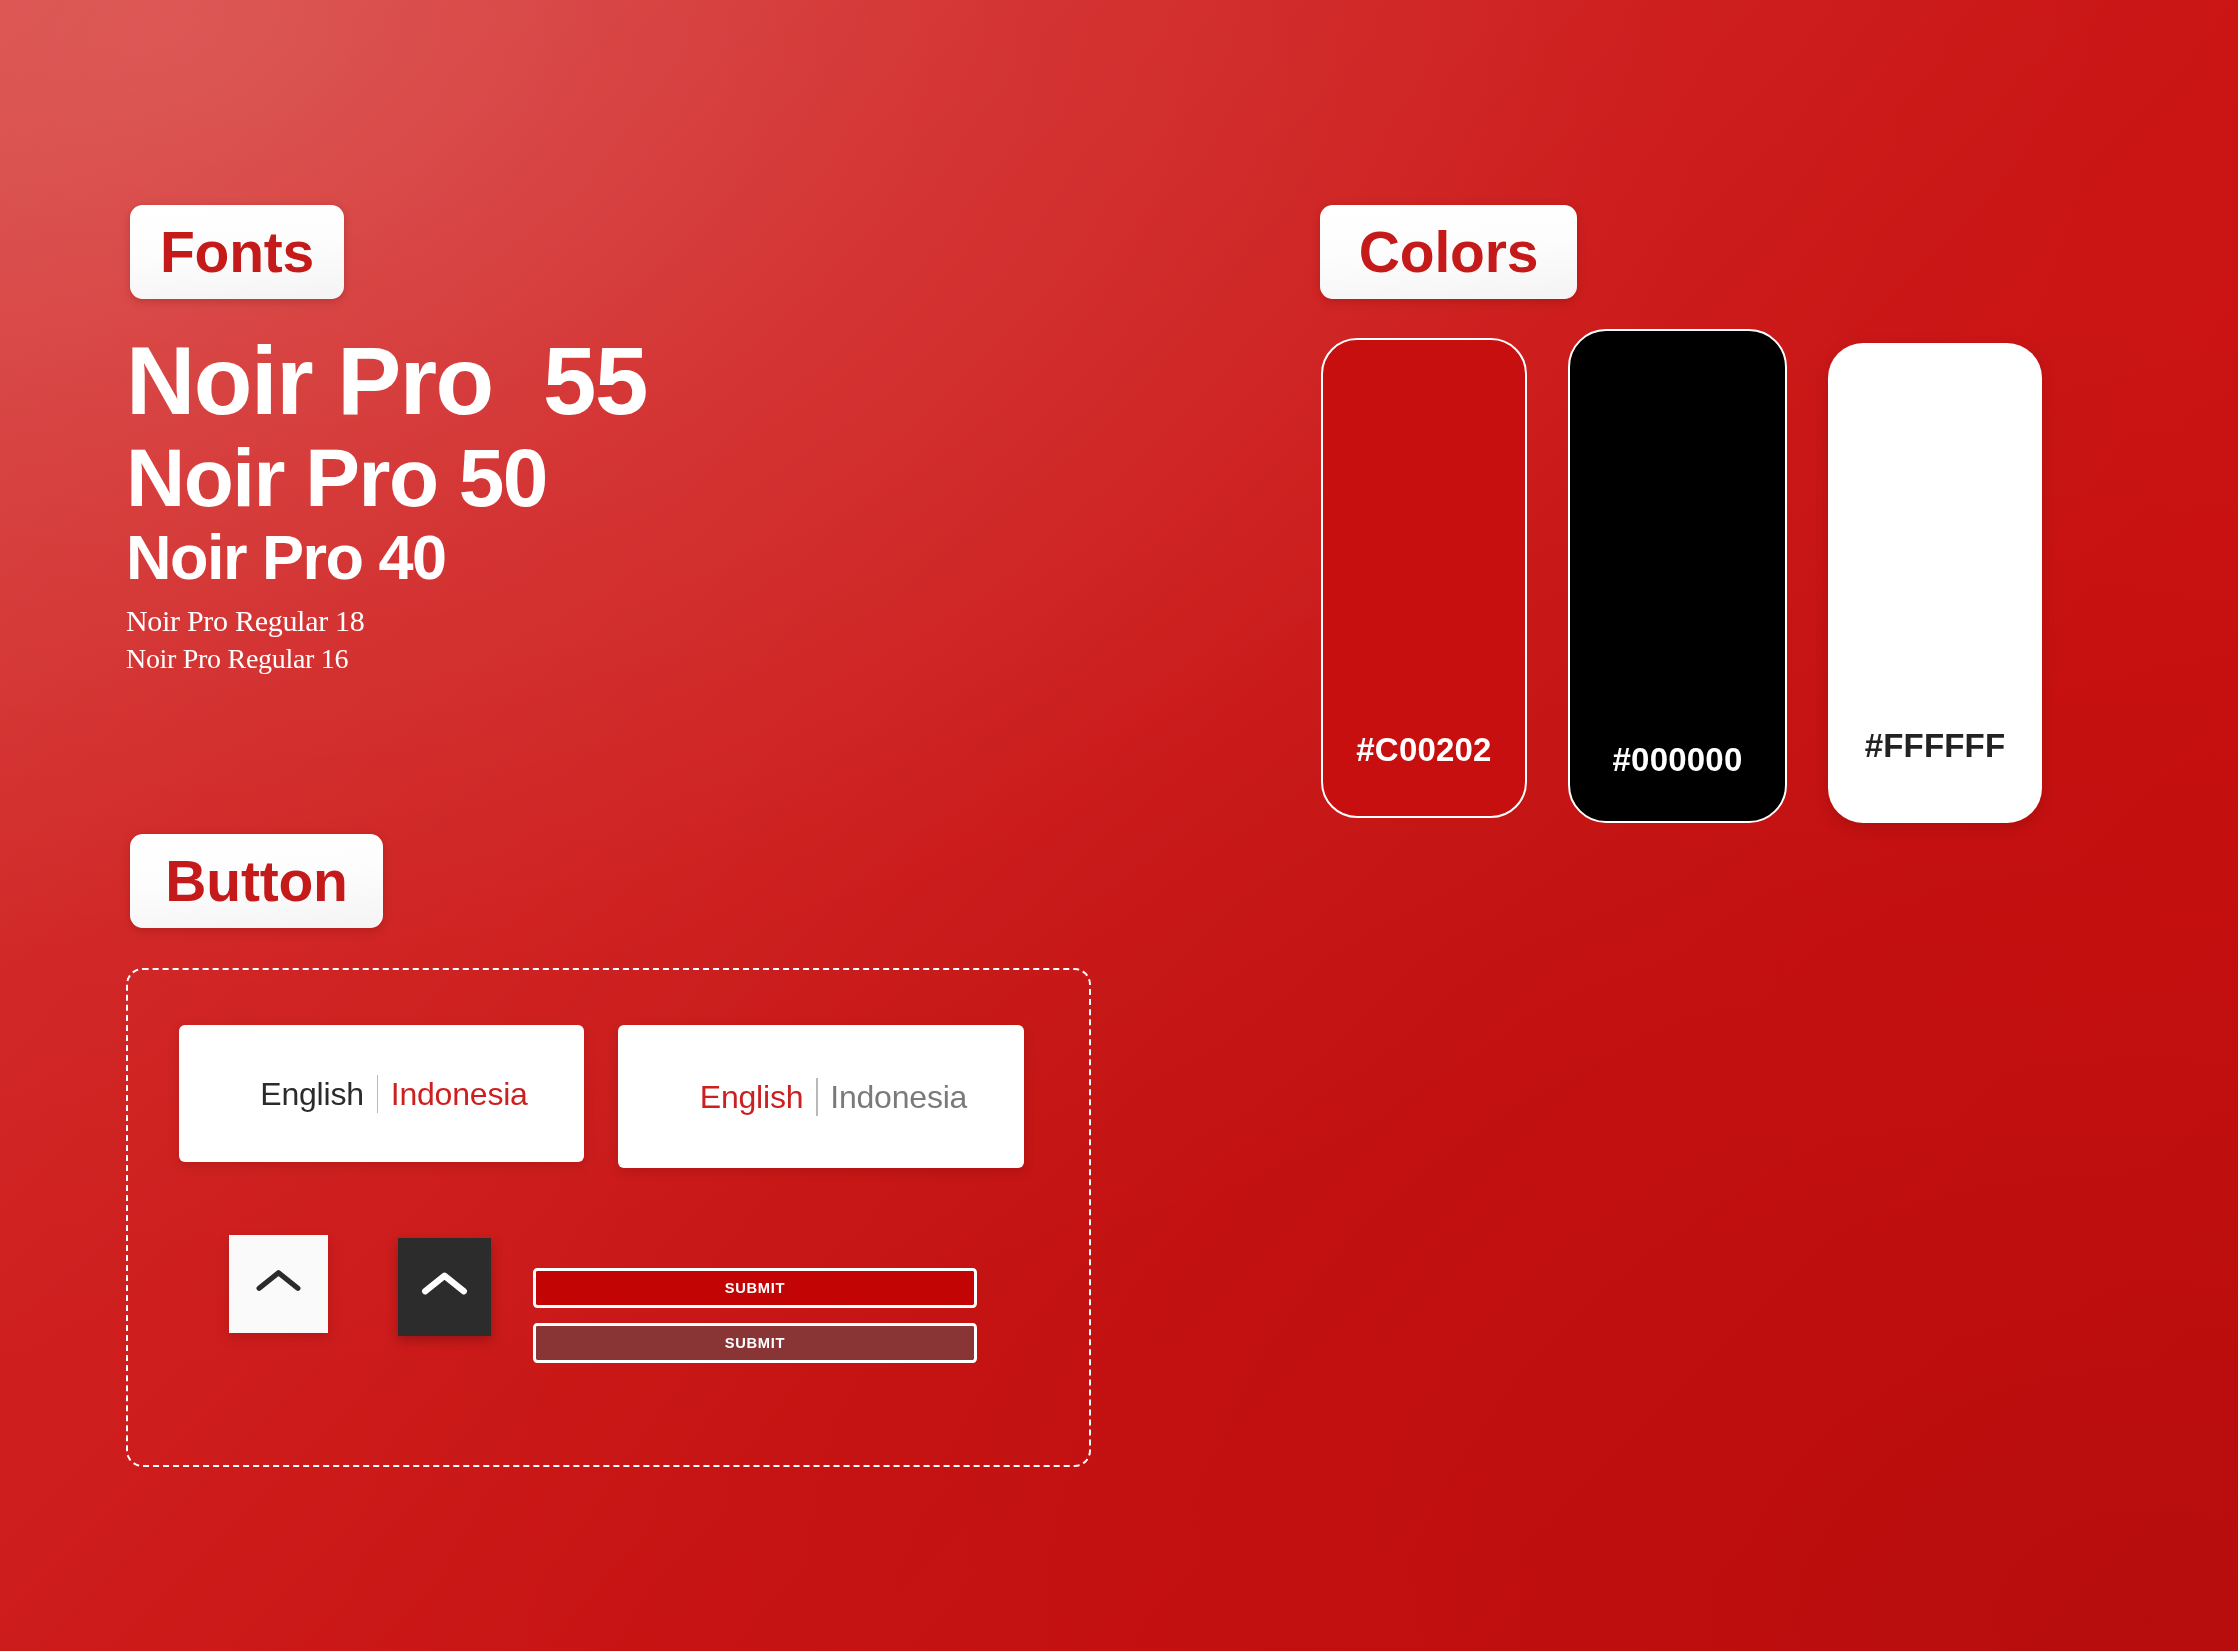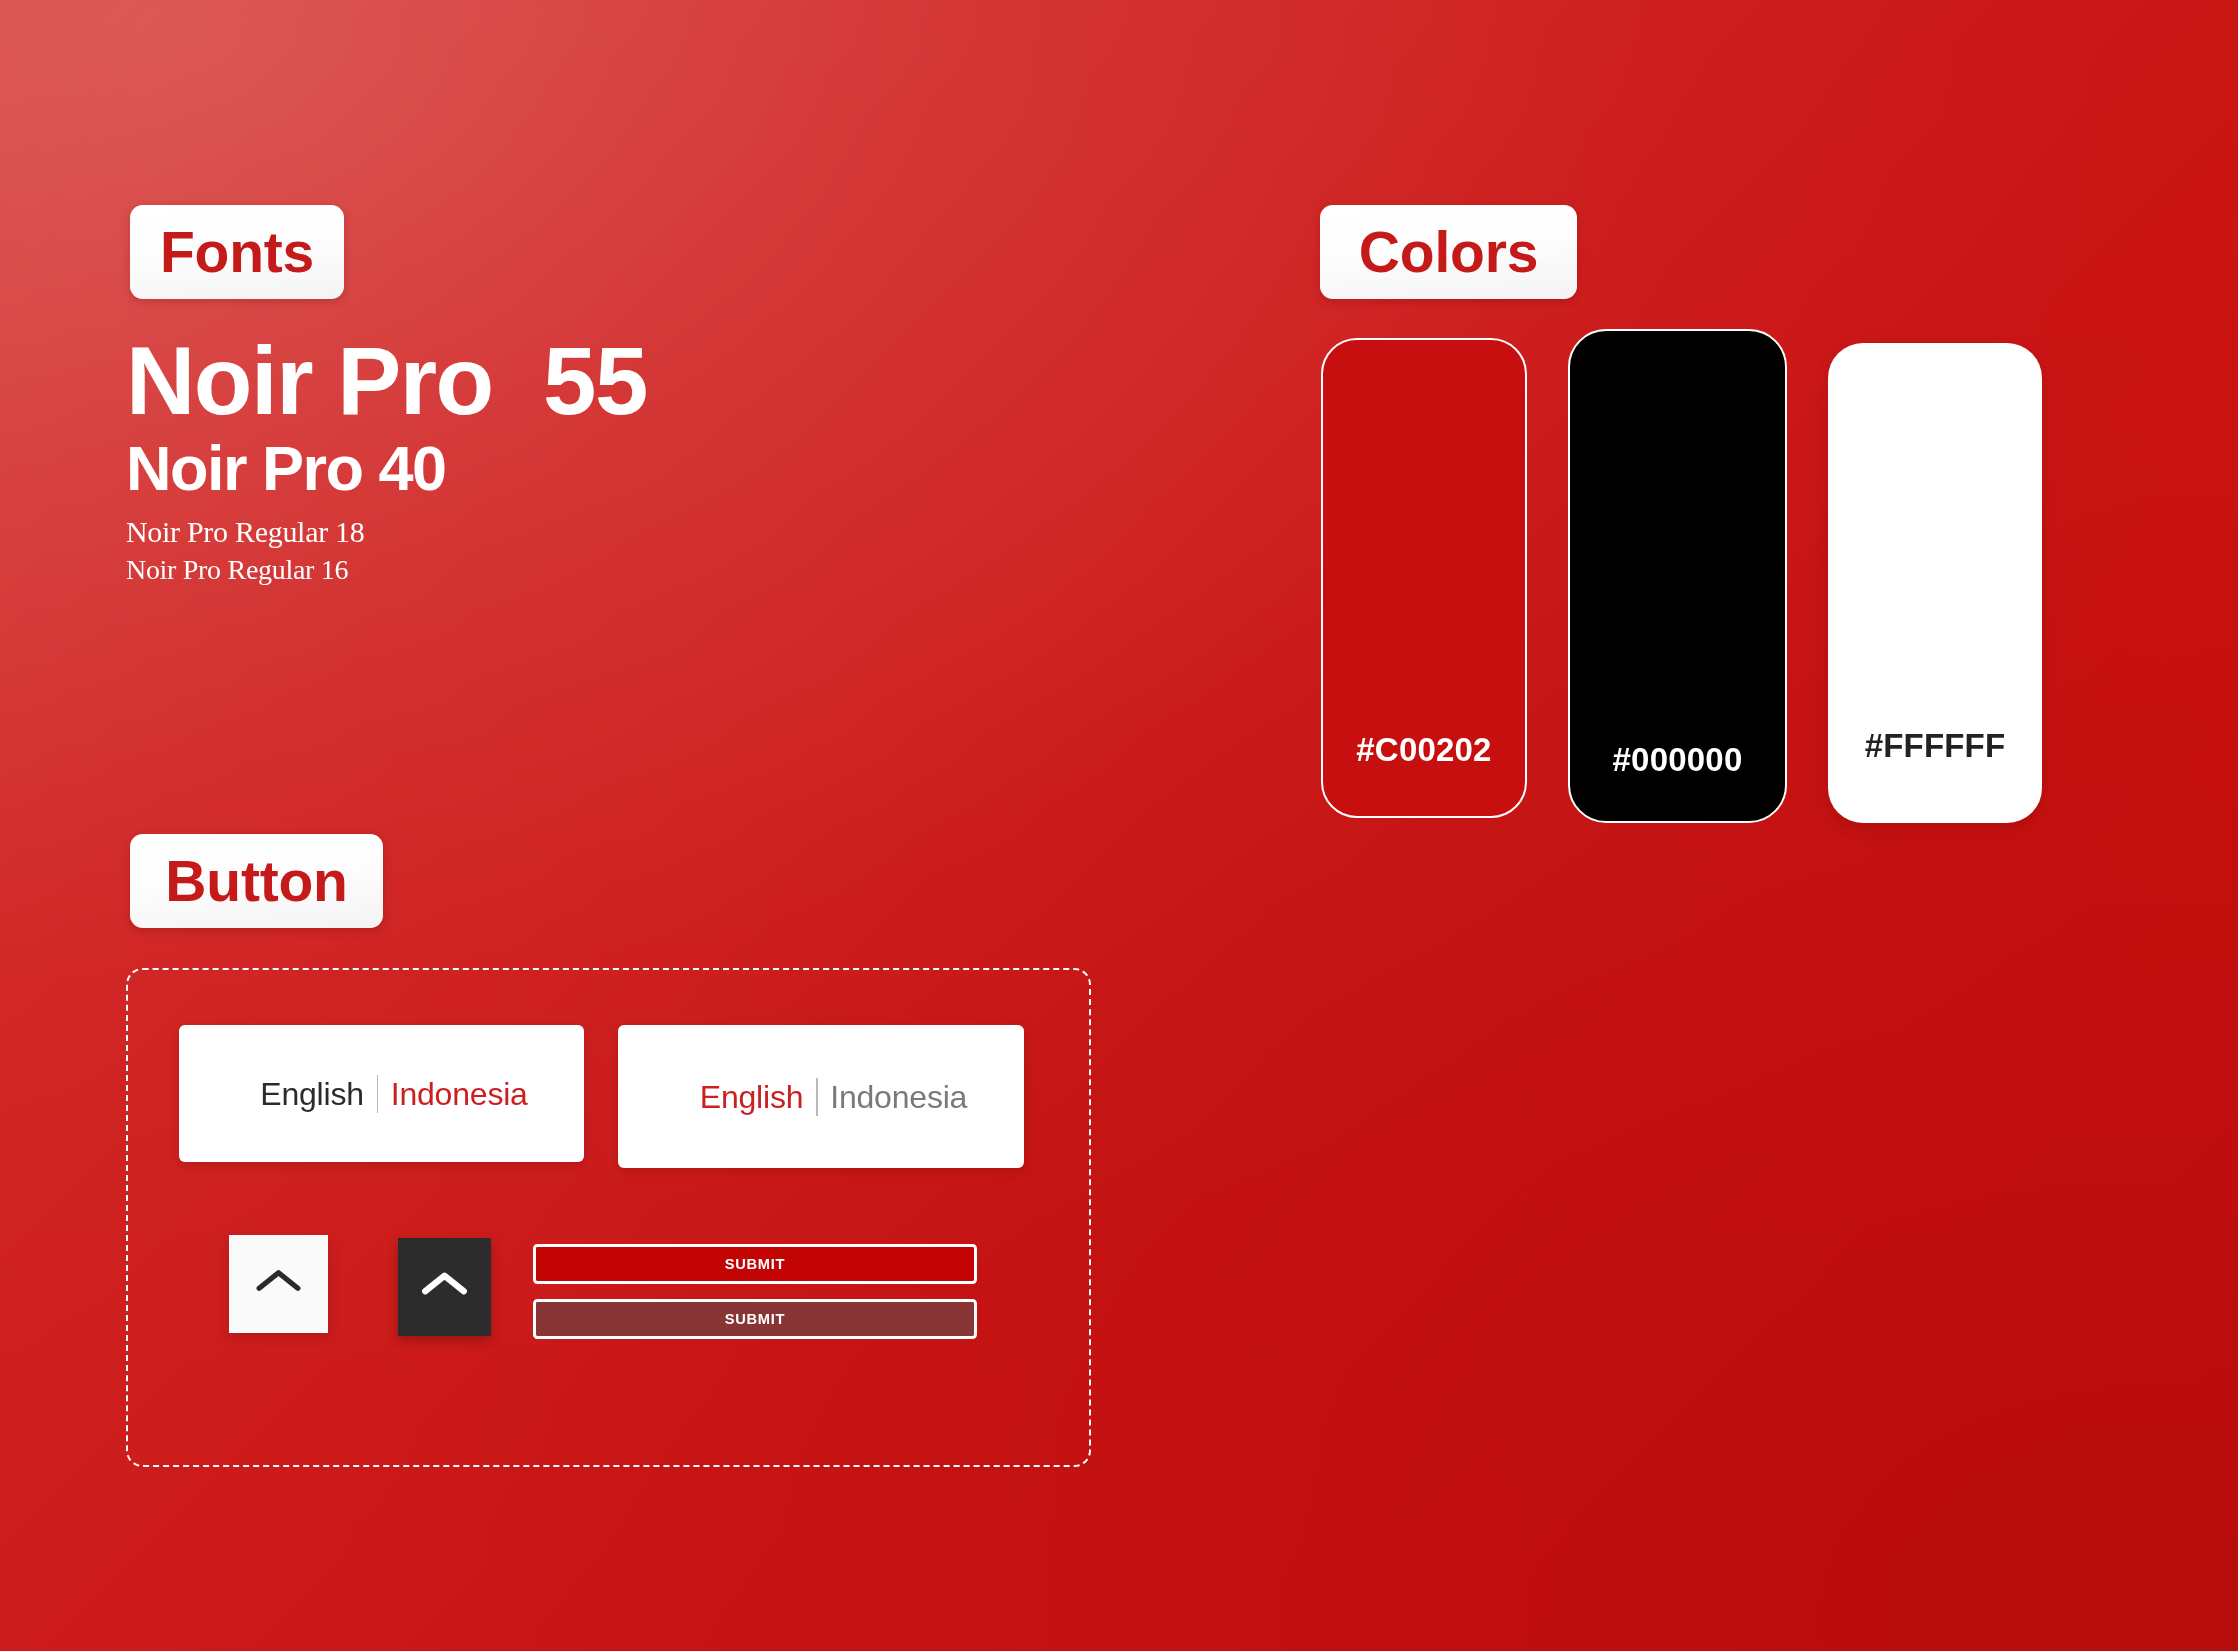--- a/index.html
+++ b/index.html
@@ -188,20 +188,21 @@
 
   
   .submit-btn {
     position: absolute;
     box-sizing: border-box;
     display: flex;
     align-items: center;
     justify-content: center;
     border: 3.4px solid #ffffff;
     border-radius: 4.4px;
+    margin-top: 24px;
   }
   #submit-primary {
     left: 533px; top: 1244px; width: 444px; height: 40px;
     background: #c20404;
   }
   #submit-disabled {
     left: 533px; top: 1299px; width: 444px; height: 40px;
     background: #8a3535;
   }
   .submit-label {
@@ -216,20 +217,21 @@
 <body>
 
 <div id="canvas">
 
   <div class="pill" id="fonts-badge">
     <span class="pill-label">Fonts</span>
   </div>
 
   <div id="font-specimens">
     <span class="specimen spec-55">Noir Pro  55</span>
+    <span class="specimen spec-50">Noir Pro 50</span>
     <span class="specimen spec-40">Noir Pro 40</span>
     <span class="spec-reg spec-18">Noir Pro Regular 18</span>
     <span class="spec-reg spec-16">Noir Pro Regular 16</span>
   </div>
 
   <div class="pill" id="colors-badge">
     <span class="pill-label">Colors</span>
   </div>
 
   <div class="swatch" id="swatch-red">

